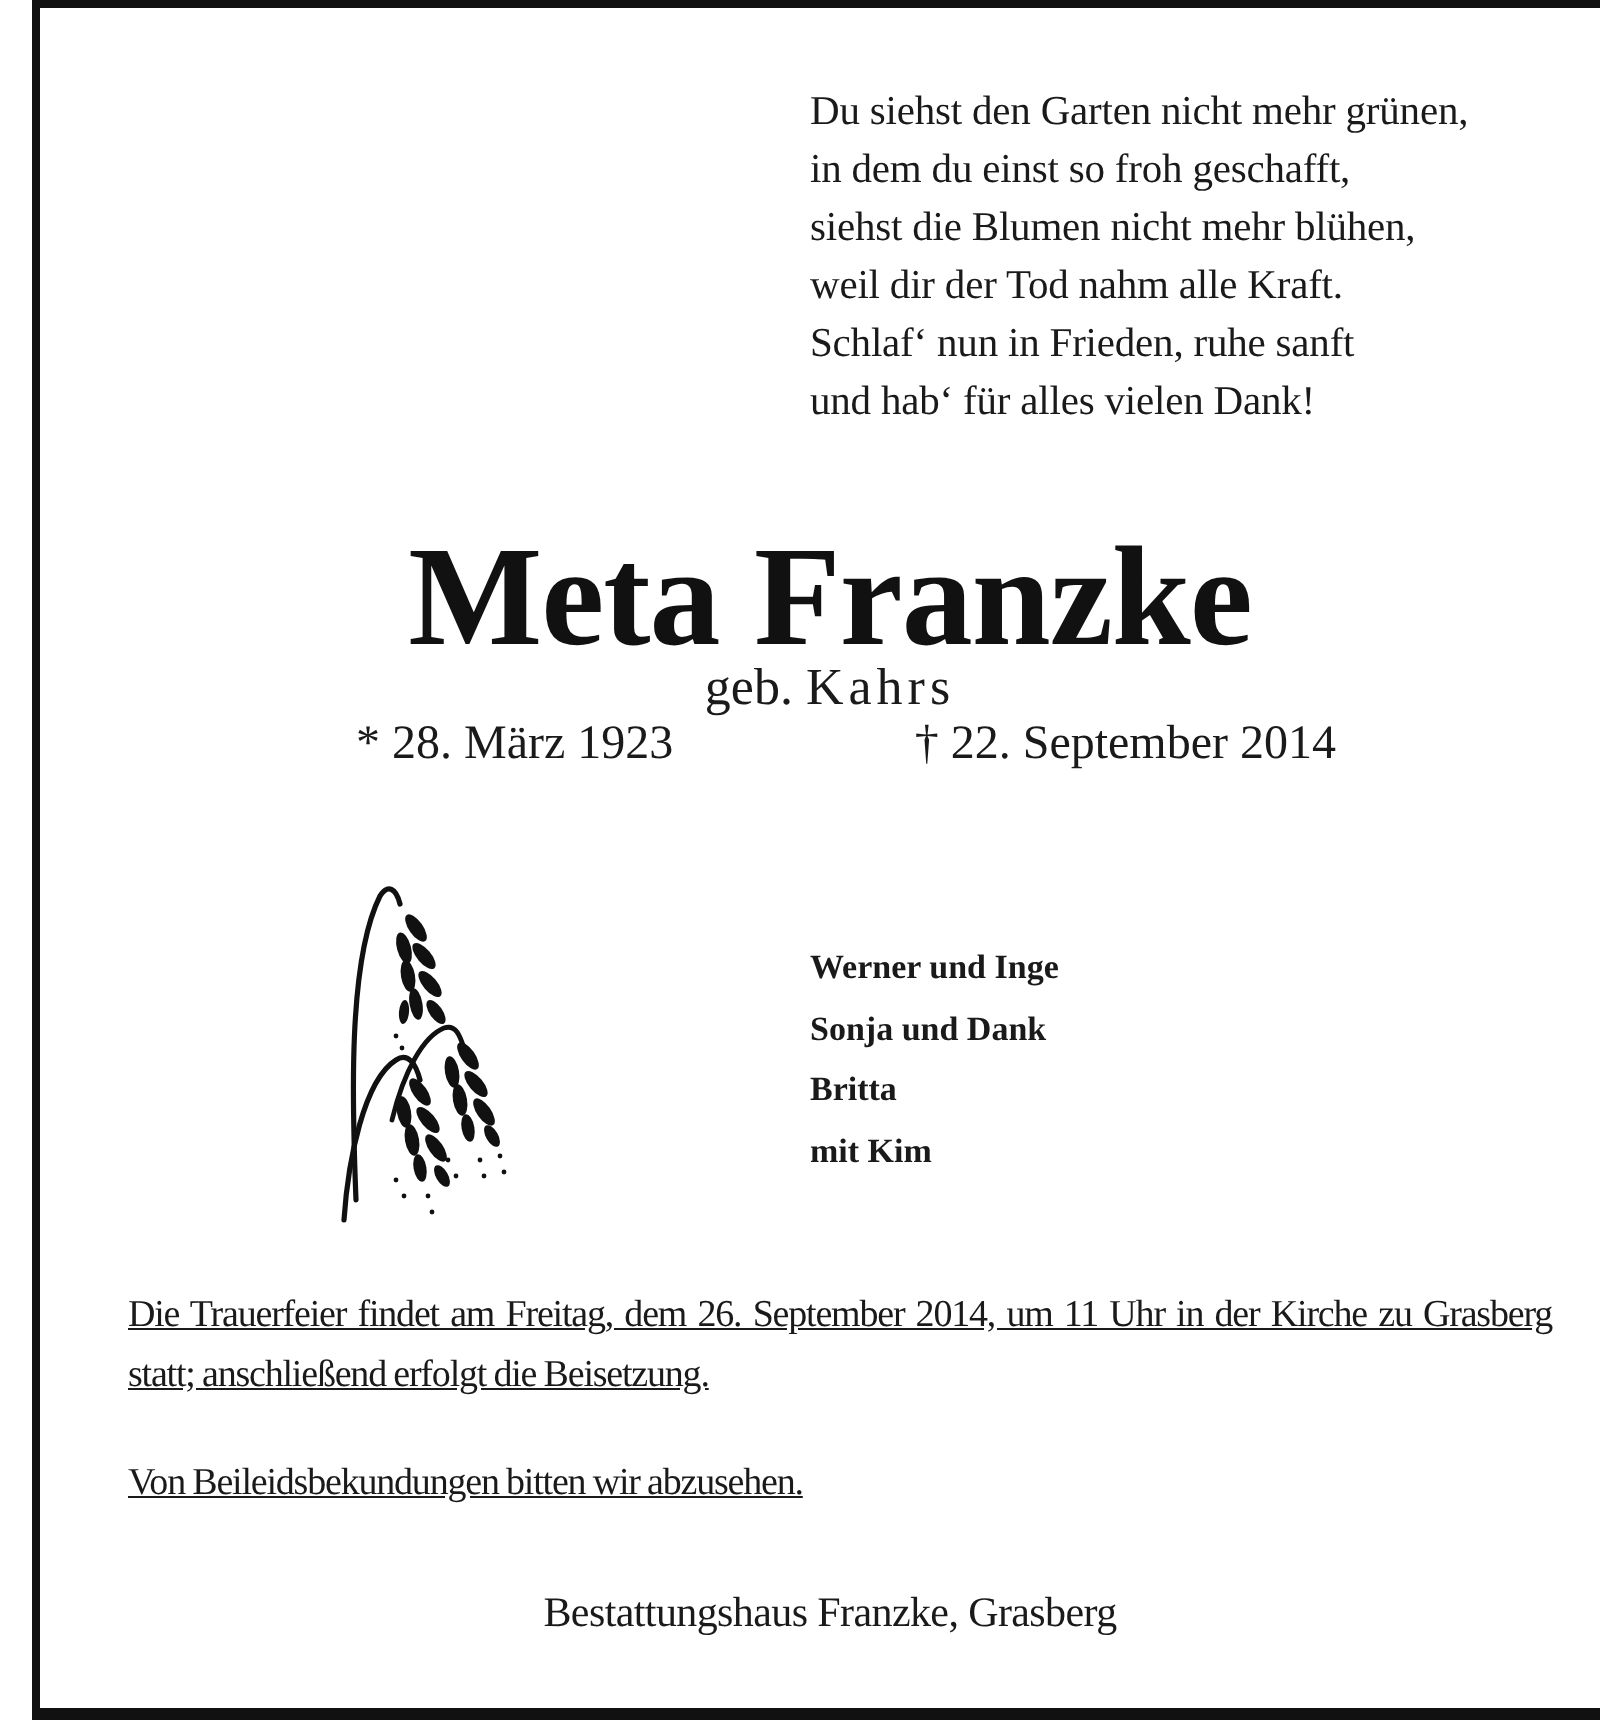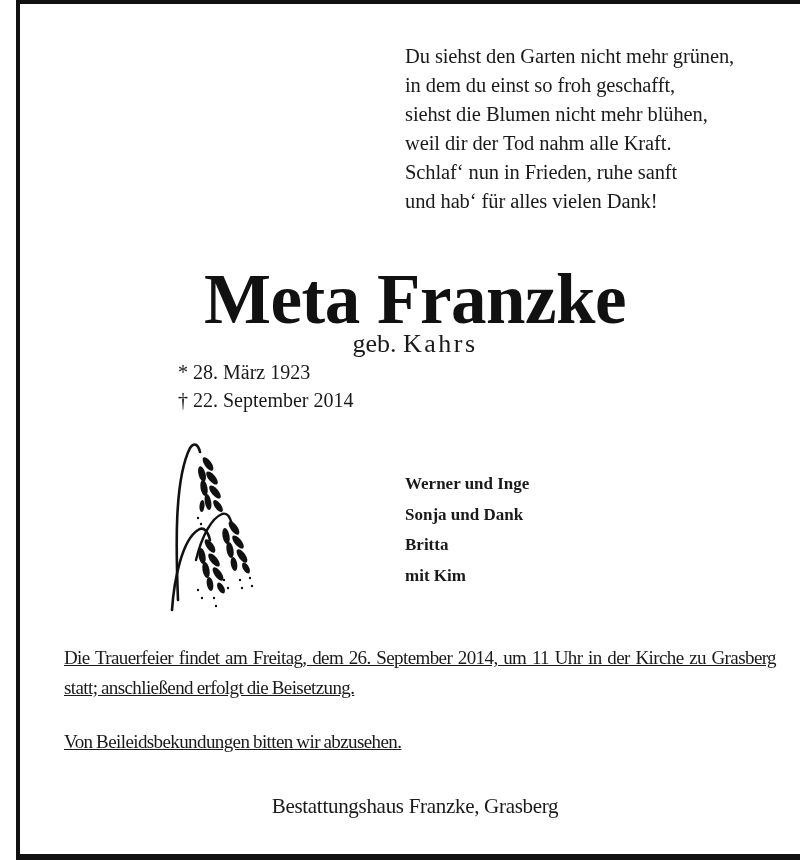--- a/index.html
+++ b/index.html
@@ -23,22 +23,22 @@
     font-weight: bold; font-size: 71px; line-height: 80px; letter-spacing: -0.5px;
     color: #111;
   }
   .nee {
     position: absolute; left: 0; right: 0; top: 326px; text-align: center;
     font-size: 26px; line-height: 28px;
   }
   .nee .maiden { letter-spacing: 2.5px; }
   .dates {
     position: absolute; left: 158px; top: 354px; width: 490px;
-    font-size: 20px; line-height: 28px;
-    display: flex; justify-content: flex-end; flex-direction: column;
+    font-size: 24px; line-height: 28px;
+    display: flex; justify-content: space-between;
   }
   .wheat { position: absolute; left: 148px; top: 436px; width: 96px; height: 174px; }
   .mourners {
     position: absolute; left: 385px; top: 465px;
     font-weight: bold; font-size: 17px; line-height: 30.5px;
   }
   .mourners div { white-space: nowrap; }
   .body-text {
     position: absolute; left: 44px; top: 639px; width: 712px;
     font-size: 19px; line-height: 30px; text-align: justify;

